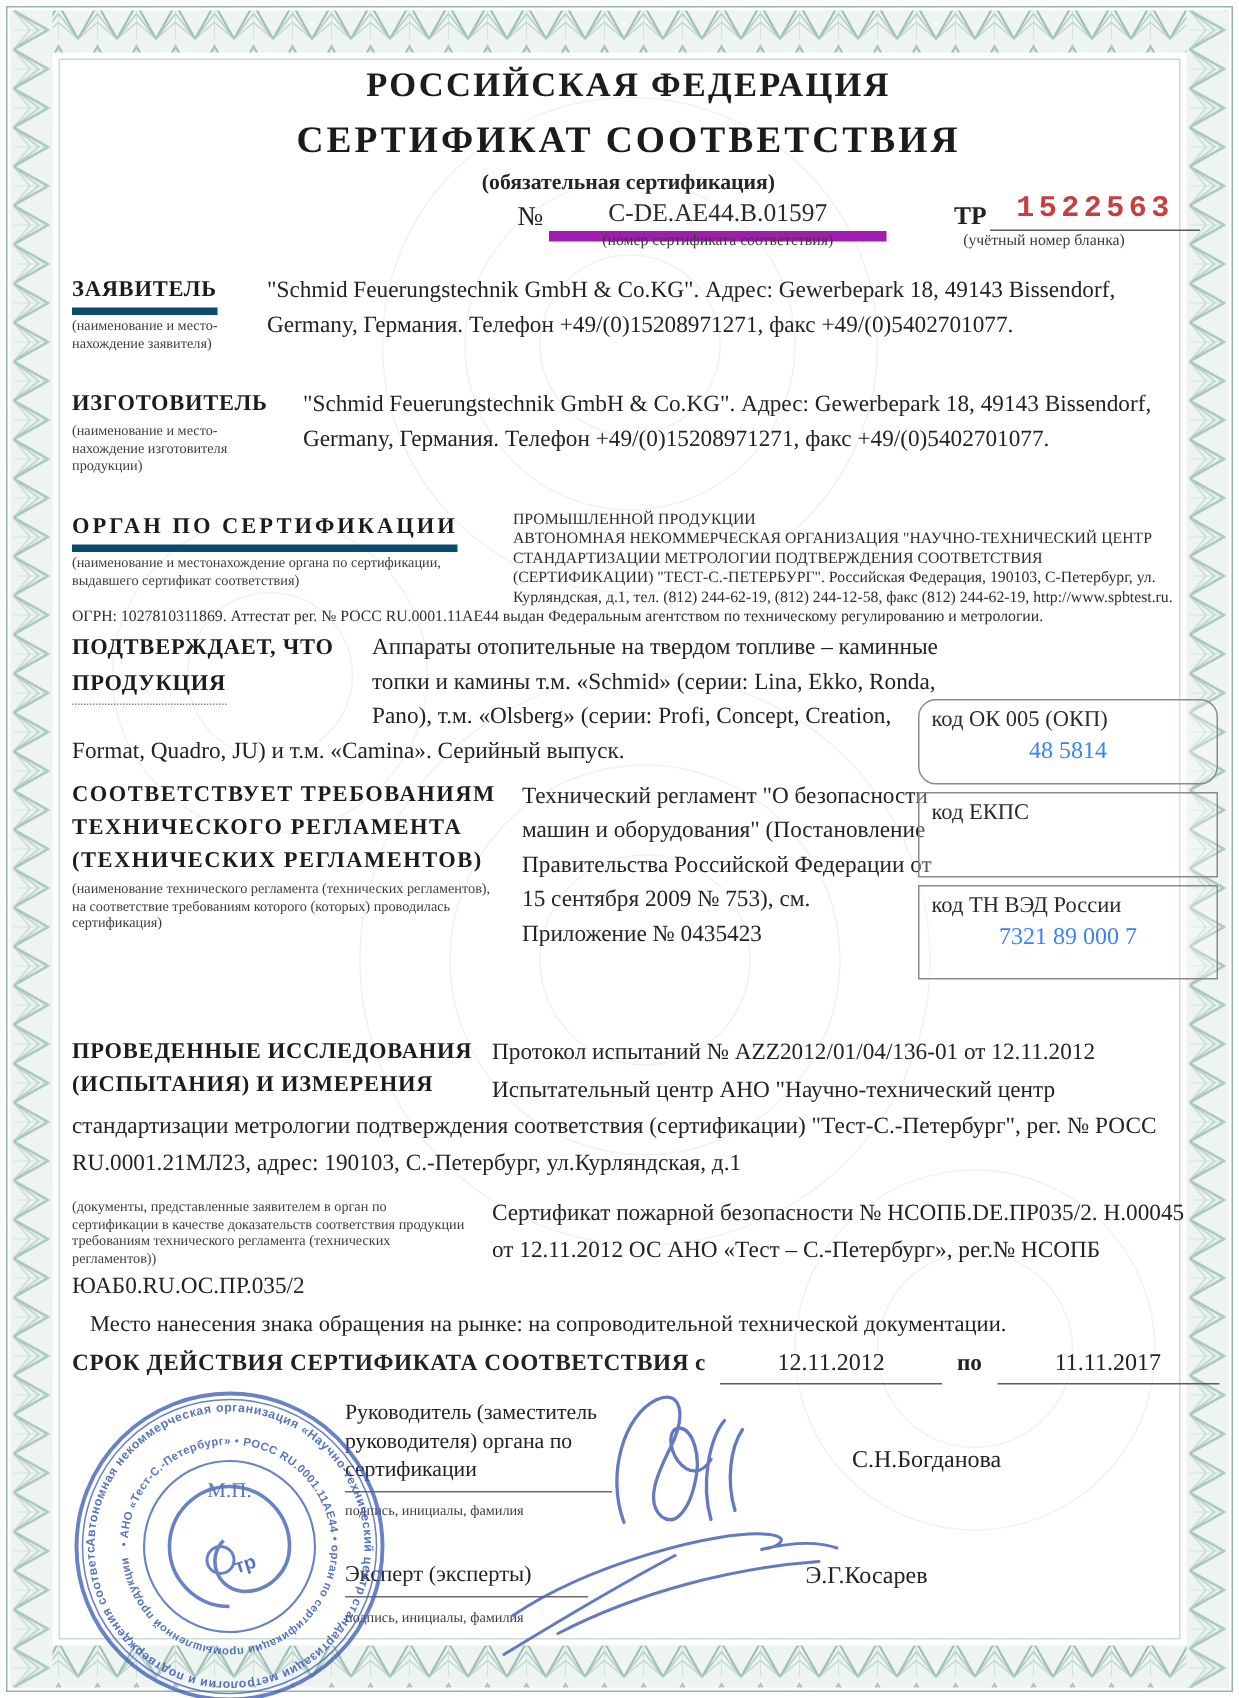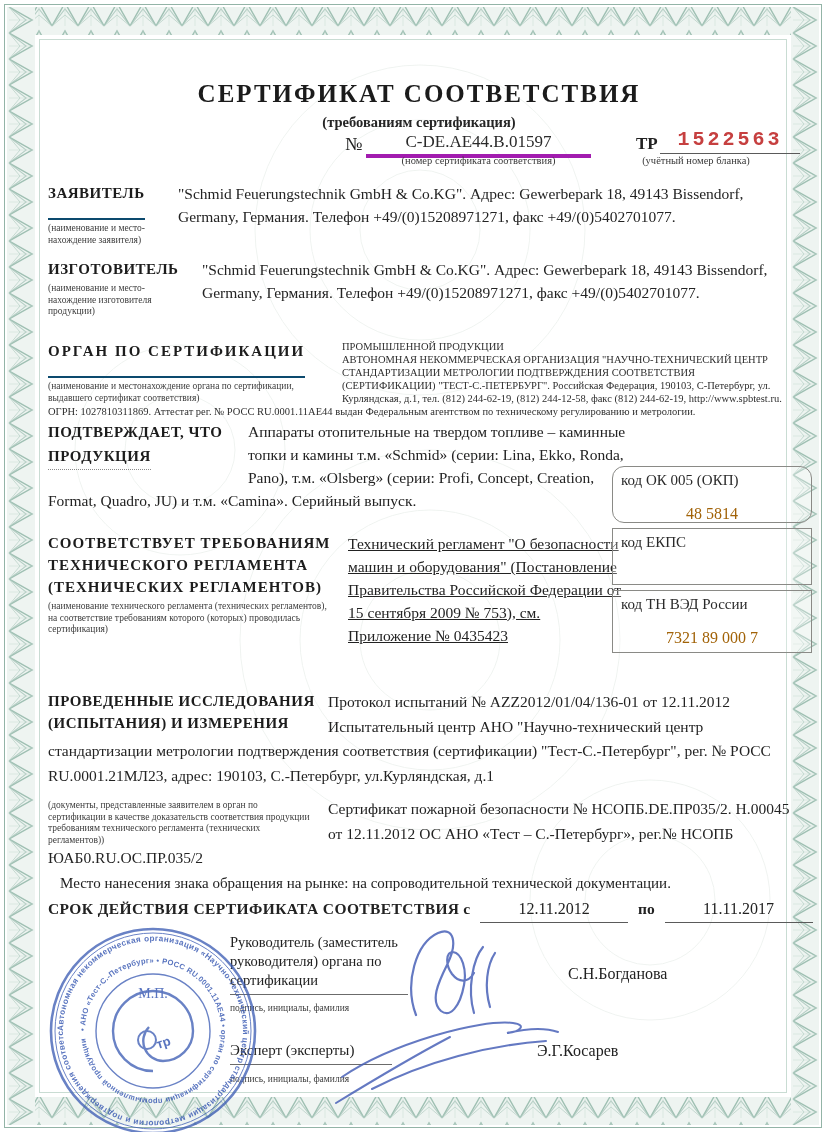--- a/index.html
+++ b/index.html
@@ -16,73 +16,73 @@
   }
   
   .h-country{position:absolute;left:0;top:4px;width:742px;text-align:center;
     font-size:23px;font-weight:bold;letter-spacing:1.5px;color:#1d1d1d;}
   .h-title{position:absolute;left:0;top:40px;width:742px;text-align:center;
     font-size:25px;font-weight:bold;letter-spacing:2px;color:#1b1b1b;}
   .h-sub{position:absolute;left:0;top:74px;width:742px;text-align:center;
     font-size:14.5px;font-weight:bold;color:#252525;}
   .num-sign{position:absolute;left:297px;top:94px;font-size:18px;}
   .num-value{position:absolute;left:318px;top:92px;width:225px;text-align:center;
-    font-size:17px;border-bottom:4px solid #a21caf;padding-bottom:2px;color:#2a2a2a;}
+    font-size:17px;border-bottom:7px solid #a21caf;padding-bottom:2px;color:#2a2a2a;}
   .num-caption{position:absolute;left:318px;top:115px;width:225px;text-align:center;
     font-size:10.5px;color:#3a3a3a;}
   .tr-sign{position:absolute;left:588px;top:94px;font-size:17px;font-weight:bold;}
   .blank-value{position:absolute;left:612px;top:88px;width:140px;text-align:center;
     font-size:20px;font-weight:bold;letter-spacing:3px;color:#c64040;
     border-bottom:1px solid #5a5a5a;padding-bottom:2px;font-family:"Liberation Mono","DejaVu Sans Mono",monospace;}
   .blank-caption{position:absolute;left:572px;top:115px;width:152px;text-align:center;
     font-size:10.5px;color:#3a3a3a;}
 
   
   .sec{position:absolute;left:0;width:742px;line-height:22px;}
   .lbl{float:left;margin-right:12px;}
   .lbl .big{font-size:15px;font-weight:bold;letter-spacing:.5px;color:#1c1c1c;}
-  .lbl .big.und{border-bottom:2px solid #0c4a6e;padding-bottom:14px;display:inline-block;}
+  .lbl .big.und{border-bottom:5px solid #0c4a6e;padding-bottom:1px;display:inline-block;}
   .lbl .big.dot{border-bottom:1px dotted #8a8a8a;padding-bottom:1px;display:inline-block;}
   .sub{font-size:9.5px;line-height:11.5px;color:#3d3d3d;display:block;margin-top:3px;}
   .sec p{margin:0;}
   .body-t{font-size:15.5px;line-height:23px;color:#232323;}
 
   .sec-applicant{top:142px;}
   .sec-applicant .lbl{width:118px;}
   .sec-manufacturer{top:218px;}
   .sec-manufacturer .lbl{width:142px;}
 
   .sec-certbody{top:300px;}
   .sec-certbody .lbl{width:282px;}
   .sec-certbody .lbl .big{letter-spacing:2px;}
   .small-t{font-size:10.5px;line-height:13px;color:#2e2e2e;}
 
   .sec-product{top:380px;line-height:23px;}
   .sec-product .lbl{width:188px;}
   .sec-product p{margin-right:152px;}
 
-  .sec-regulation{top:492px;text-decoration:underline;}
+  .sec-regulation{top:479px;}
   .sec-regulation .lbl{width:288px;min-height:122px;}
   .sec-regulation .lbl .big{letter-spacing:1px;line-height:21px;}
   .sec-regulation p{margin-right:168px;line-height:23px;}
 
   .sec-tests{top:650px;}
   .sec-tests .lbl{width:268px;}
   .sec-tests p{line-height:24.5px;}
 
   .sec-documents{top:757px;}
   .sec-documents .lbl{width:268px;}
   .sec-documents p{line-height:24.5px;}
   .note-t{clear:both;padding-left:12px;font-size:15px;line-height:24px;}
 
   
   .codebox{position:absolute;left:564px;width:182px;border:1px solid #8a8a86;
     padding:5px 8px 4px 8px;background:rgba(255,255,255,.25);}
   .codebox .cb-label{font-size:15px;color:#2a2a2a;}
-  .codebox .cb-value{font-size:16px;color:#a16207;text-align:center;margin-top:16px;}
+  .codebox .cb-value{font-size:16px;color:#3b82f6;text-align:center;margin-top:3px;}
   .box-ok{top:426px;height:46px;border-radius:12px;}
   .box-ekps{top:488px;height:46px;}
   .box-tnved{top:550px;height:52px;}
 
   
   .sec-validity{top:858px;white-space:nowrap;}
   .v-label{font-size:15.5px;font-weight:bold;letter-spacing:.4px;}
   .v-prep{font-size:15.5px;font-weight:bold;}
   .v-date{display:inline-block;width:148px;text-align:center;font-size:16px;
     border-bottom:1px solid #5a5a5a;padding-bottom:2px;margin:0 6px;}
@@ -138,22 +138,23 @@
       <circle cx="430" cy="640" r="190"></circle>
     <circle cx="180" cy="450" r="55"></circle>
       <circle cx="180" cy="450" r="105"></circle>
     <circle cx="650" cy="900" r="65"></circle>
       <circle cx="650" cy="900" r="120"></circle>
   </g>
 </svg>
 
 <div class="content">
 
+  <div class="h-country">РОССИЙСКАЯ ФЕДЕРАЦИЯ</div>
   <div class="h-title">СЕРТИФИКАТ СООТВЕТСТВИЯ</div>
-  <div class="h-sub">(требованиям сертификация)</div>
+  <div class="h-sub">(обязательная сертификация)</div>
   <div class="num-sign">№</div>
   <div class="num-value">C-DE.AE44.B.01597</div>
   <div class="num-caption">(номер сертификата соответствия)</div>
   <div class="tr-sign">ТР</div>
   <div class="blank-value">1522563</div>
   <div class="blank-caption">(учётный номер бланка)</div>
 
   <div class="sec sec-applicant clearfix">
     <div class="lbl">
       <span class="big und">ЗАЯВИТЕЛЬ</span>

